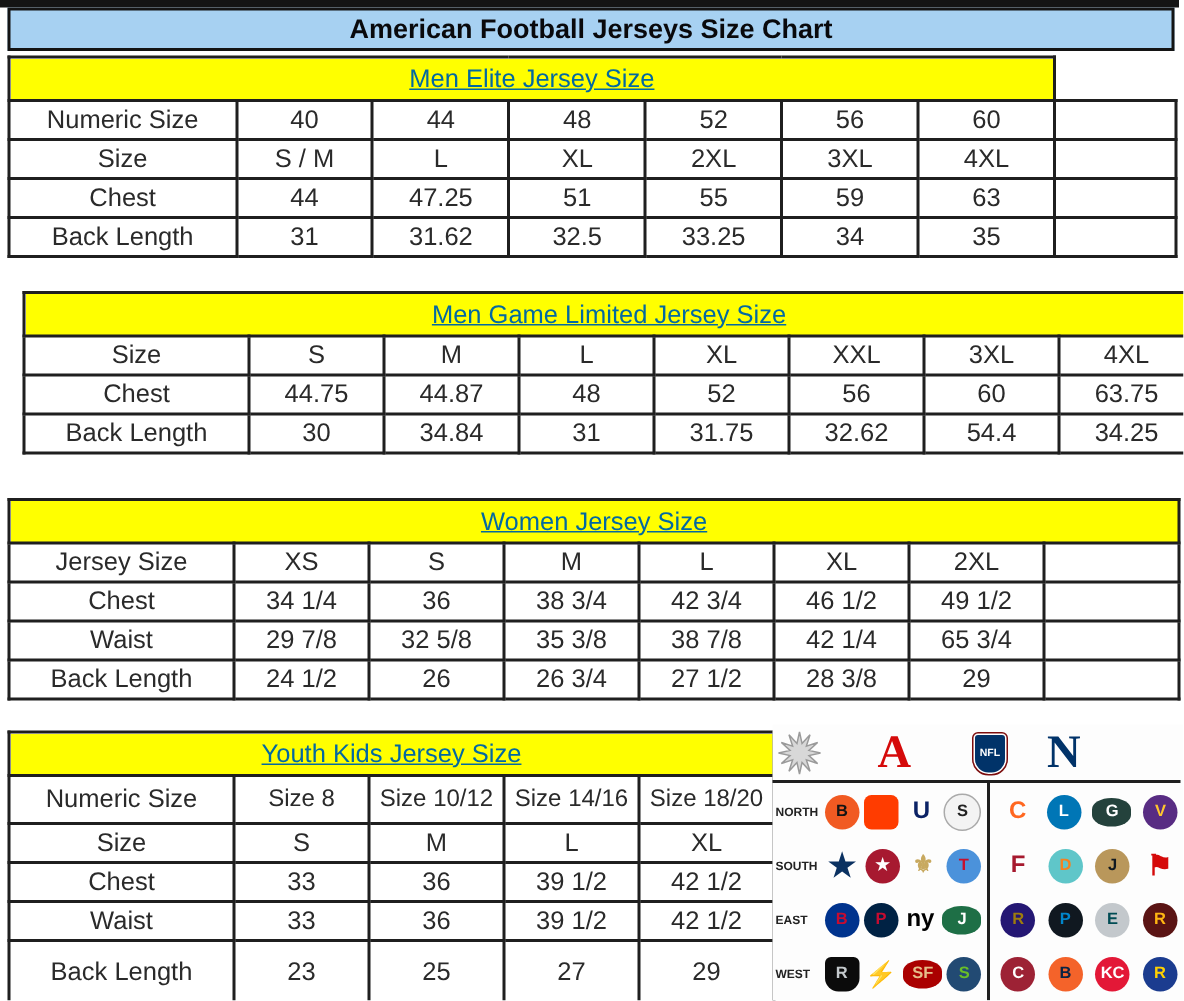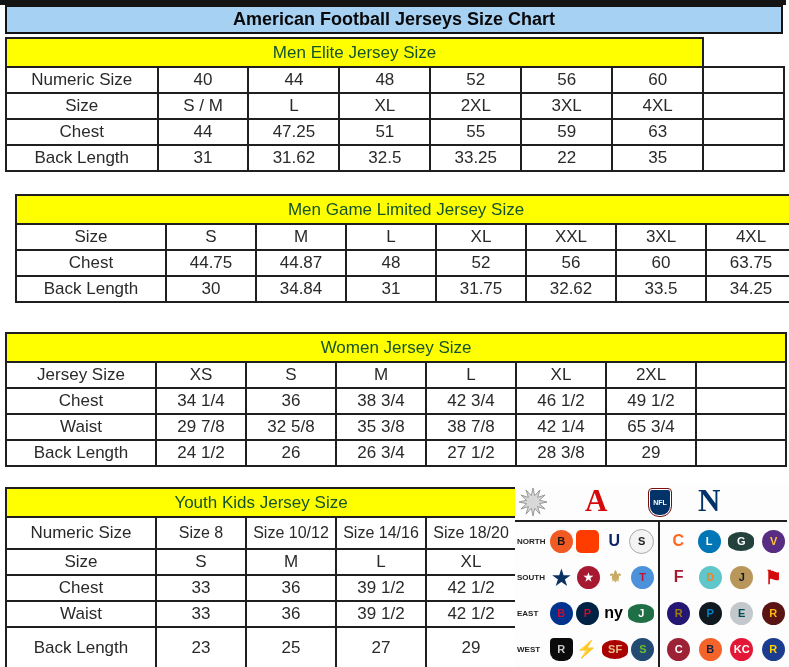--- a/index.html
+++ b/index.html
@@ -5,21 +5,21 @@
   html,body{margin:0;padding:0;background:#ffffff;}
   .page{position:relative;width:789px;height:667px;background:#ffffff;overflow:hidden;
         font-family:"Liberation Sans",sans-serif;}
   .topbar{position:absolute;top:0;left:0;width:786px;height:5px;background:#141414;}
   .title-band{position:absolute;left:5px;top:5px;width:778px;height:29px;box-sizing:border-box;
         border:2px solid #141414;background:#a7d1f2;display:flex;align-items:center;justify-content:center;
         font-size:18px;font-weight:bold;color:#09090c;}
   table{position:absolute;border-collapse:collapse;table-layout:fixed;}
   td{border:2px solid #1f1f1f;text-align:center;vertical-align:middle;font-size:17px;color:#2a2a2a;
      height:24px;padding:0;white-space:nowrap;overflow:hidden;}
-  .yhead{background:#ffff00;height:27px;font-size:17px;color:#14532d;}
+  .yhead{background:#ffff00;height:27px;font-size:17px;color:#0369a1;text-decoration:underline;}
   .noborder{border:none !important;background:#ffffff;}
   #t1{left:5px;top:37px;width:780px;}
   #t2{left:5px;top:194px;width:780px;margin-left:10px;}
   #t3{left:5px;top:332px;width:780px;padding-left:24px;}
   #t4{left:5px;top:487px;width:510px;}
   #t4 tbody tr:nth-child(1) td{height:30px;}
   #t4 tbody tr:nth-child(1) td:not(:first-child){font-size:16px;}
   #t4 tbody tr:nth-child(5) td{height:40px;border-bottom:none;}
   
   .logos-panel{position:absolute;left:515px;top:483px;width:274px;height:184px;background:#fdfdfd;}
@@ -105,21 +105,21 @@
           <td>59</td>
           <td>63</td>
           <td></td>
         </tr>
         <tr>
           <td>Back Length</td>
           <td>31</td>
           <td>31.62</td>
           <td>32.5</td>
           <td>33.25</td>
-          <td>22</td>
+          <td>34</td>
           <td>35</td>
           <td></td>
         </tr>
       </tbody>
   </table>
 
   <table id="t2">
     <colgroup>
         <col style="width:150px">
         <col style="width:90px">
@@ -156,21 +156,21 @@
           <td>60</td>
           <td>63.75</td>
         </tr>
         <tr>
           <td>Back Length</td>
           <td>30</td>
           <td>34.84</td>
           <td>31</td>
           <td>31.75</td>
           <td>32.62</td>
-          <td>33.5</td>
+          <td>54.4</td>
           <td>34.25</td>
         </tr>
       </tbody>
   </table>
 
   <table id="t3">
     <colgroup>
         <col style="width:150px">
         <col style="width:90px">
         <col style="width:90px">

